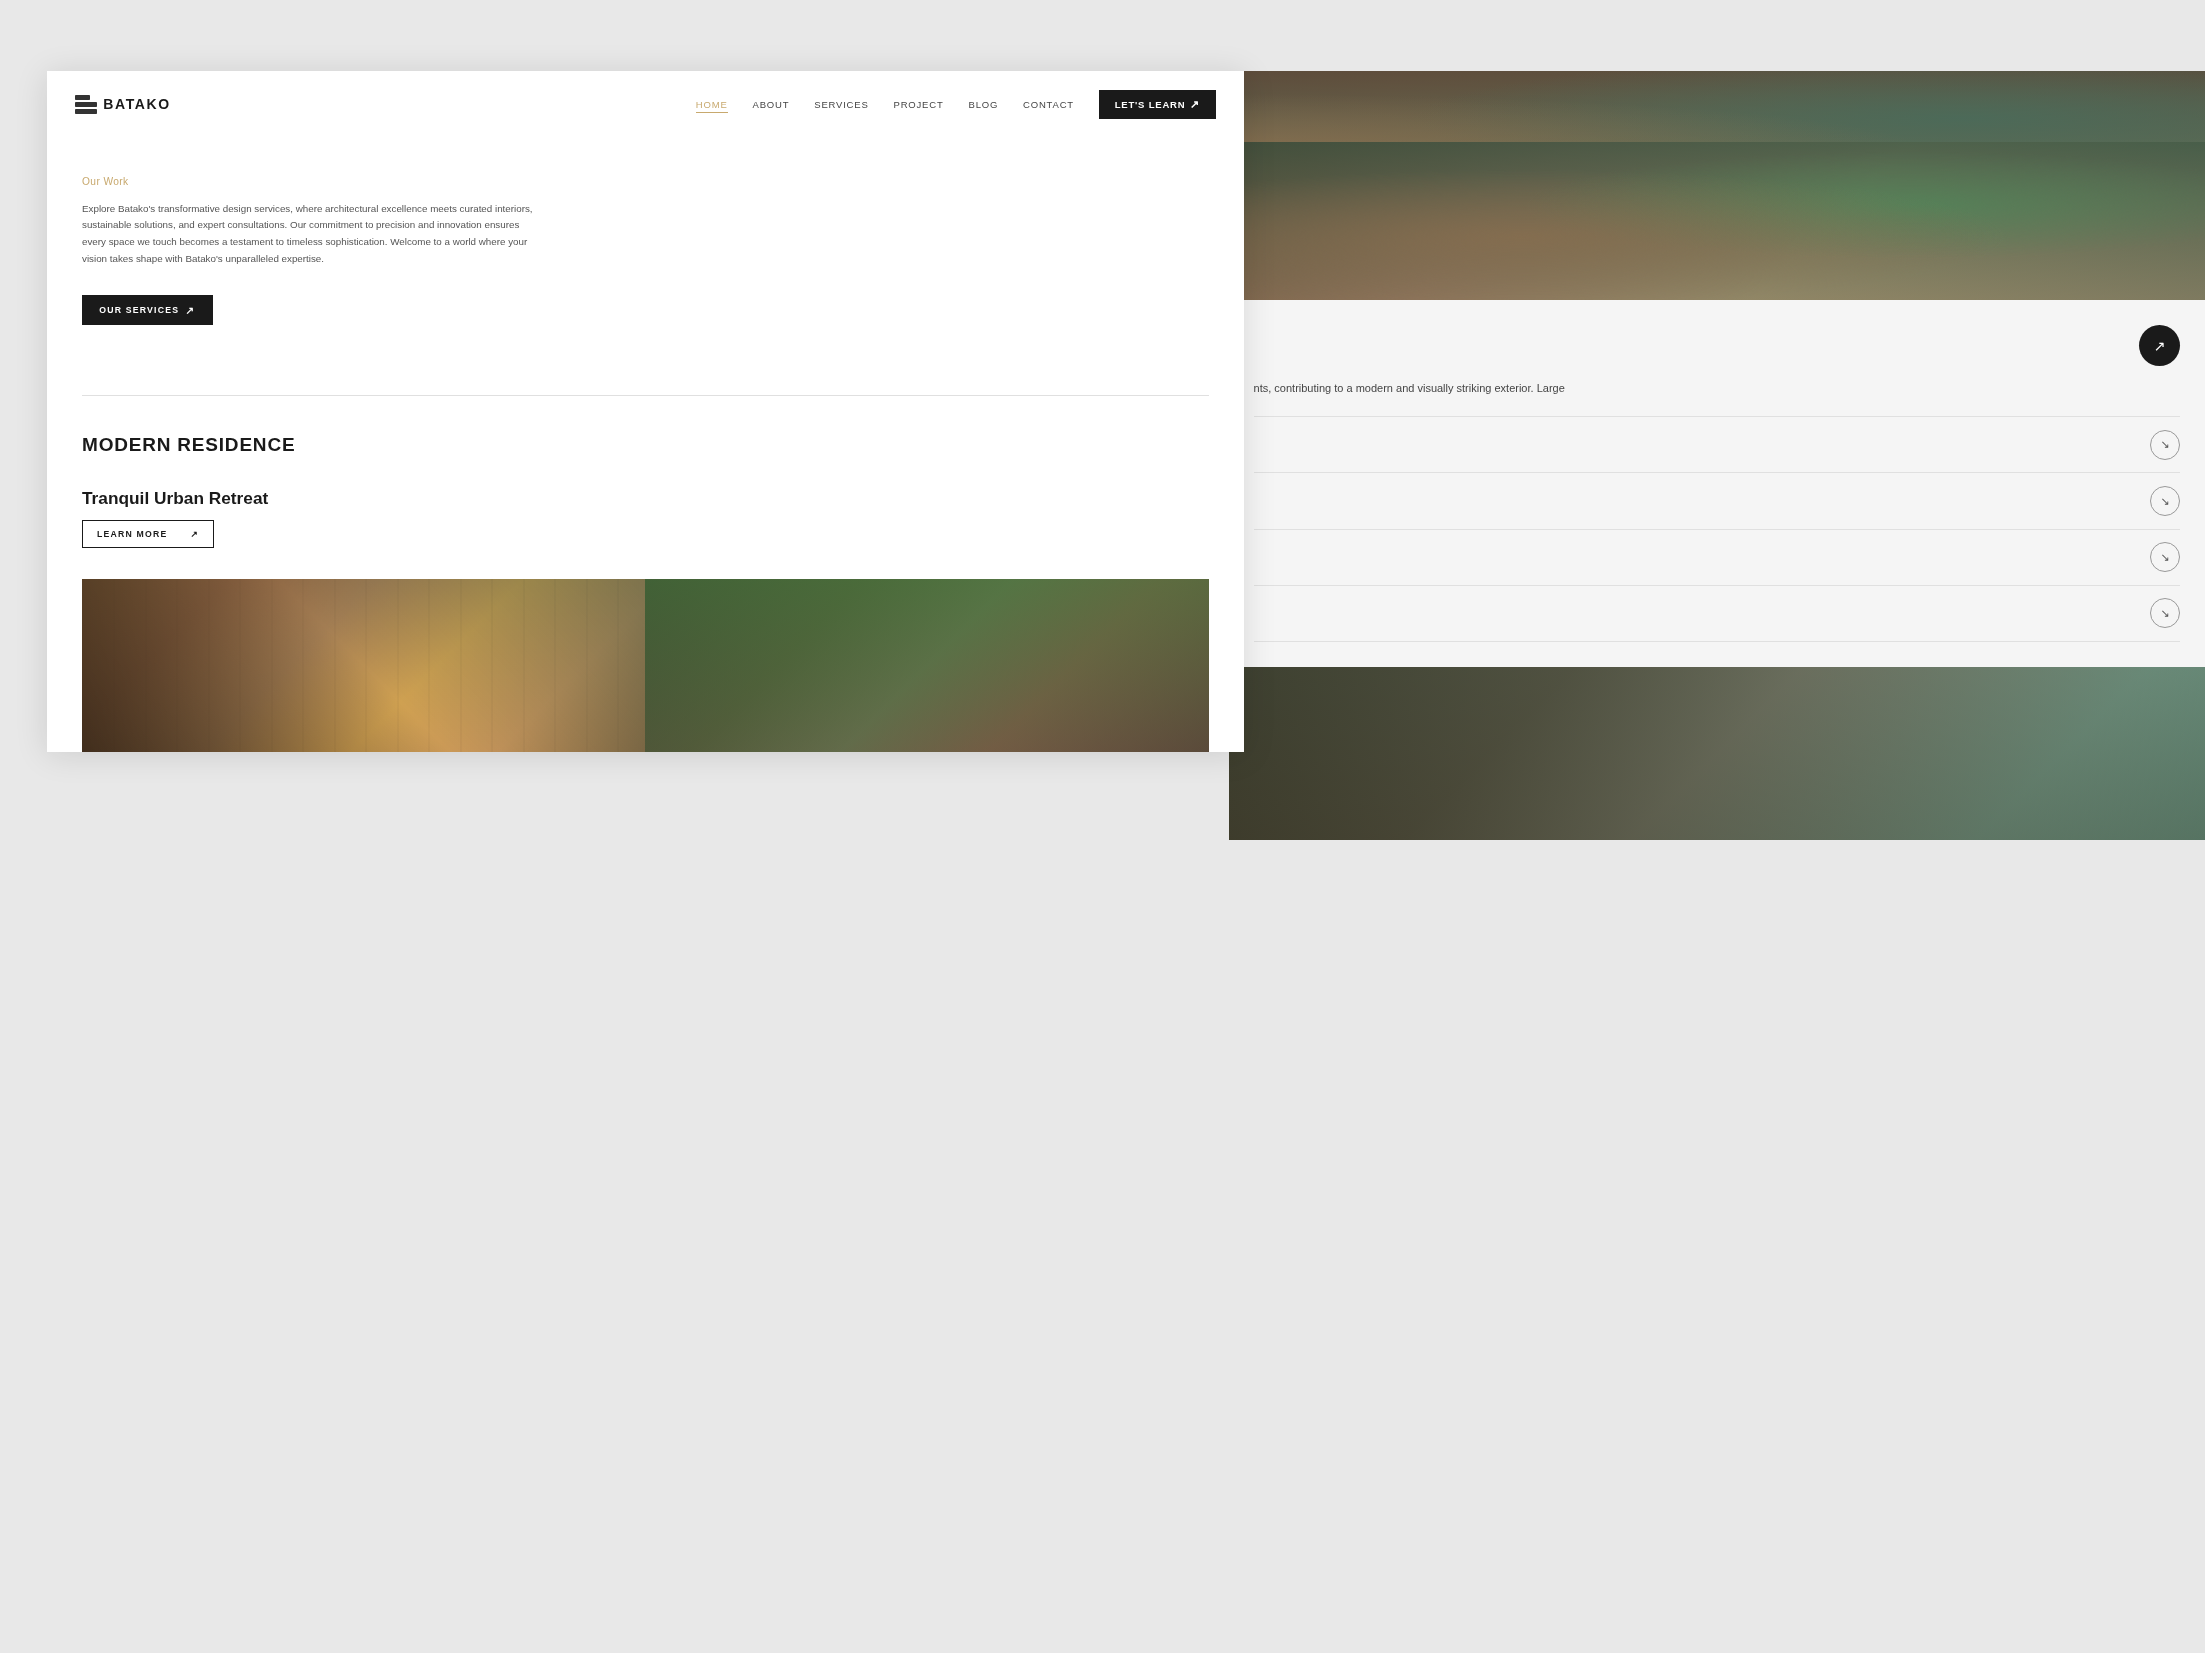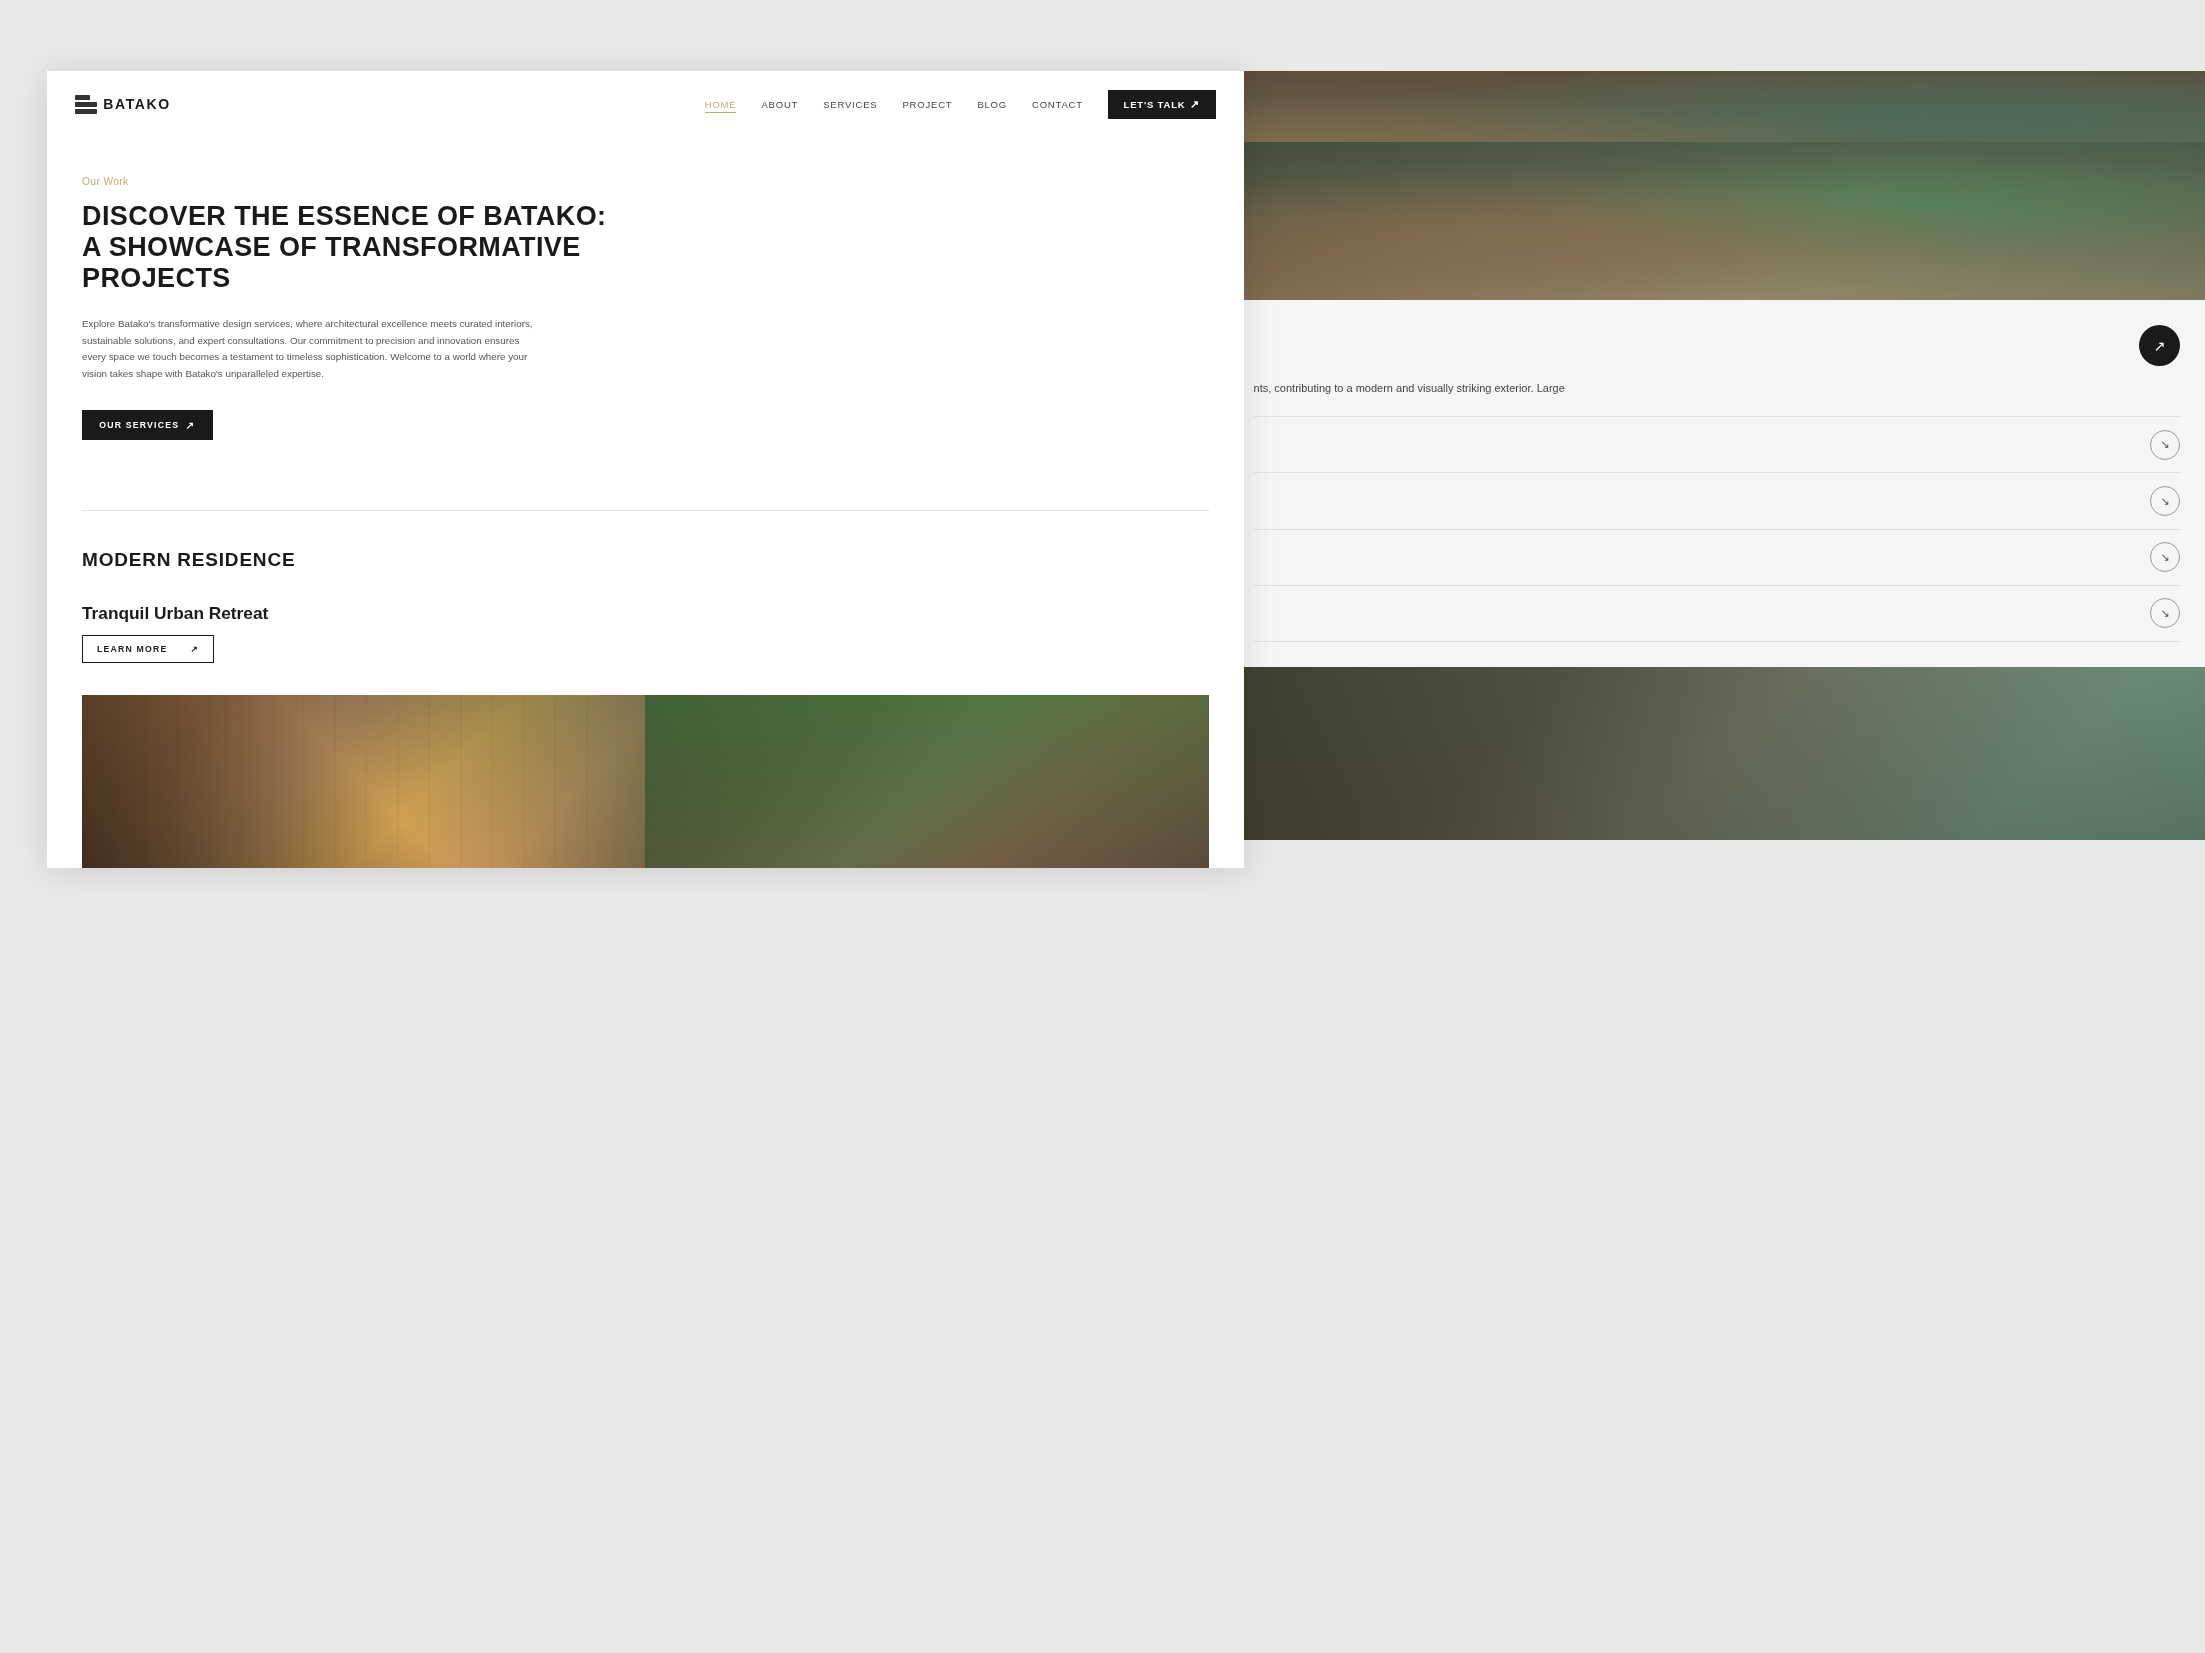--- a/index.html
+++ b/index.html
@@ -420,32 +420,27 @@
         </li>
         <li>
           <a href="#">BLOG</a>
         </li>
         <li>
           <a href="#">CONTACT</a>
         </li>
       </ul>
 
       <button class="nav-cta">
-        <span>LET'S TALK</span>
+        <span>LET'S LEARN</span>
         <span class="arrow-icon">↗</span>
       </button>
     </nav>
 
     <div class="main-content">
       <p class="our-work-label">Our Work</p>
-      <h1 class="main-heading">
-        <span>DISCOVER THE ESSENCE OF BATAKO:</span><br>
-        <span>A SHOWCASE OF TRANSFORMATIVE</span><br>
-        <span>PROJECTS</span>
-      </h1>
       <p class="main-description">Explore Batako's transformative design services, where architectural excellence meets curated interiors, sustainable solutions, and expert consultations. Our commitment to precision and innovation ensures every space we touch becomes a testament to timeless sophistication. Welcome to a world where your vision takes shape with Batako's unparalleled expertise.</p>
       <button class="our-services-btn">
         <span>OUR SERVICES</span>
         <span class="btn-arrow">↗</span>
       </button>
     </div>
 
     <hr class="section-divider">
 
     <div class="residence-section">

